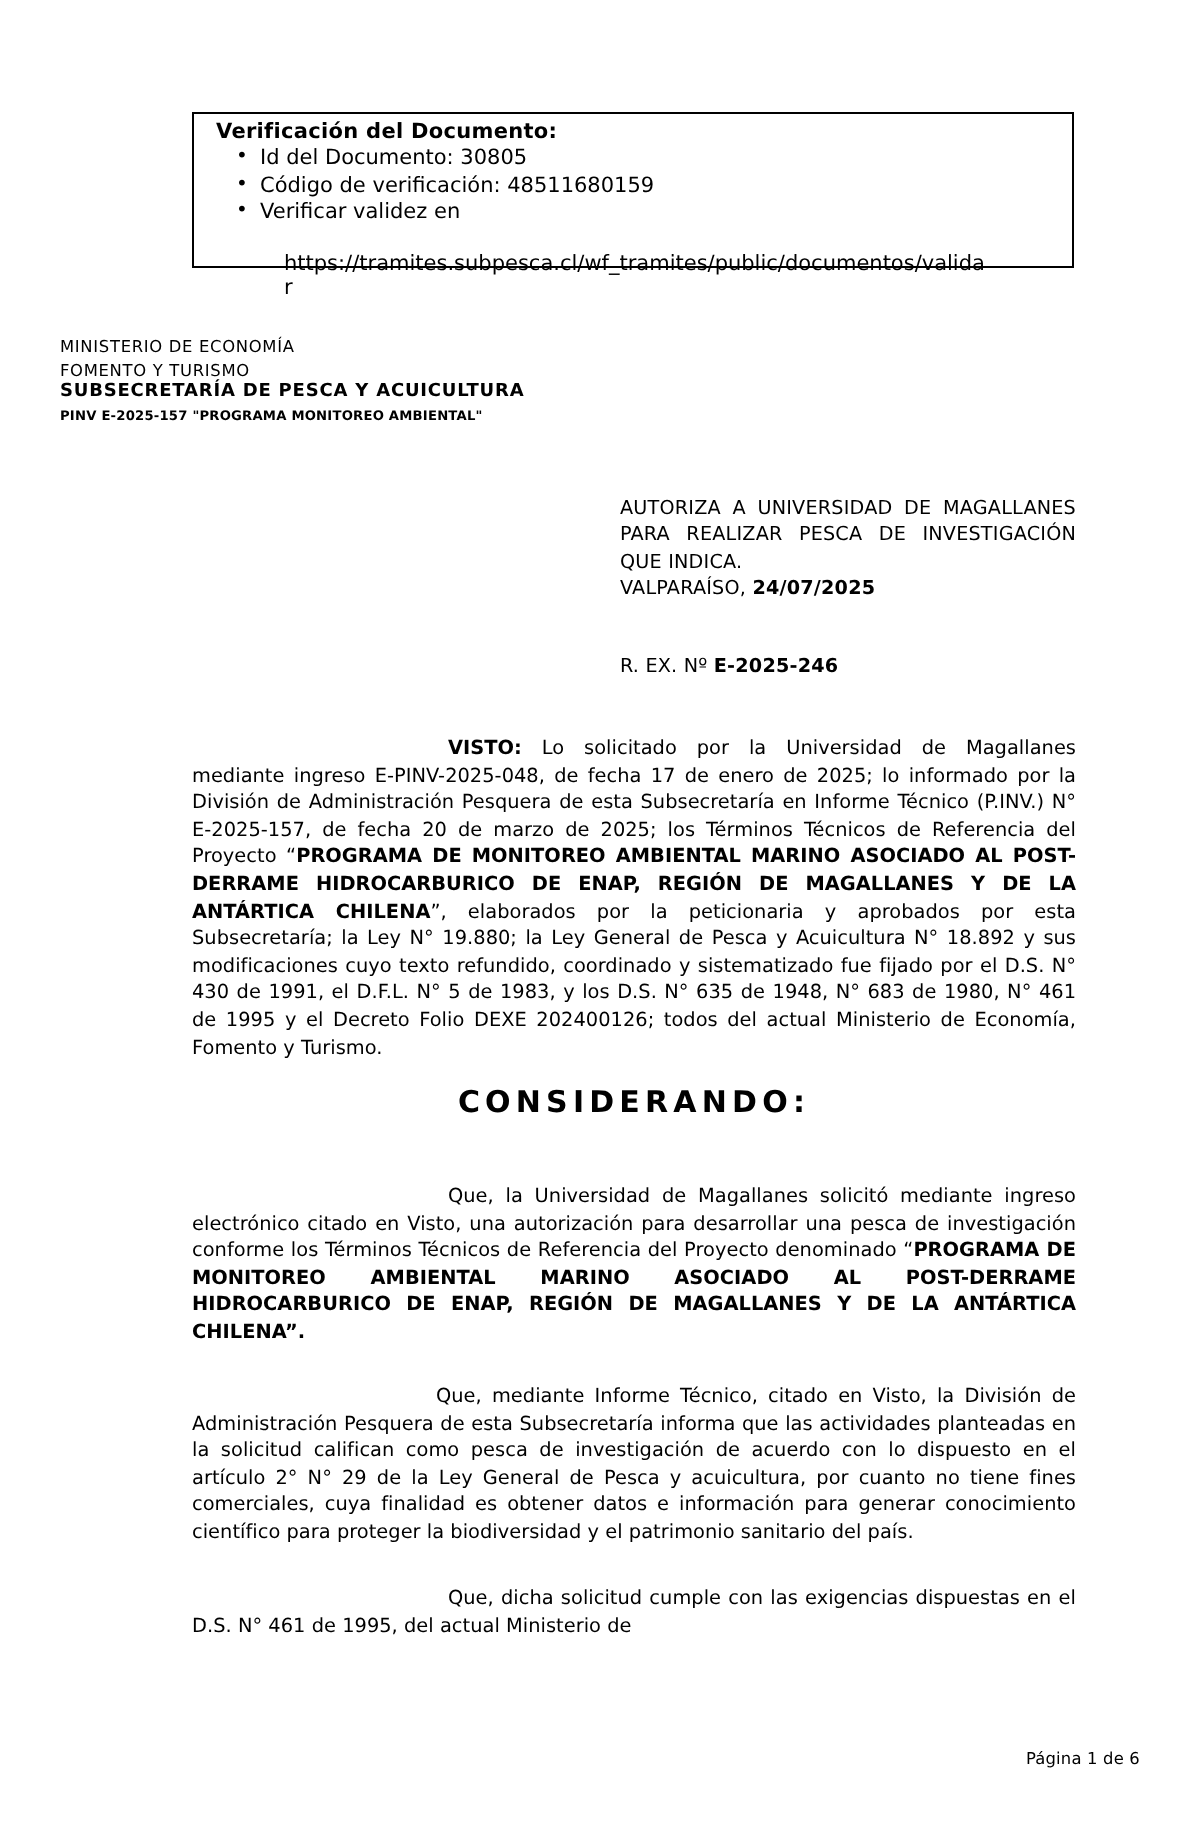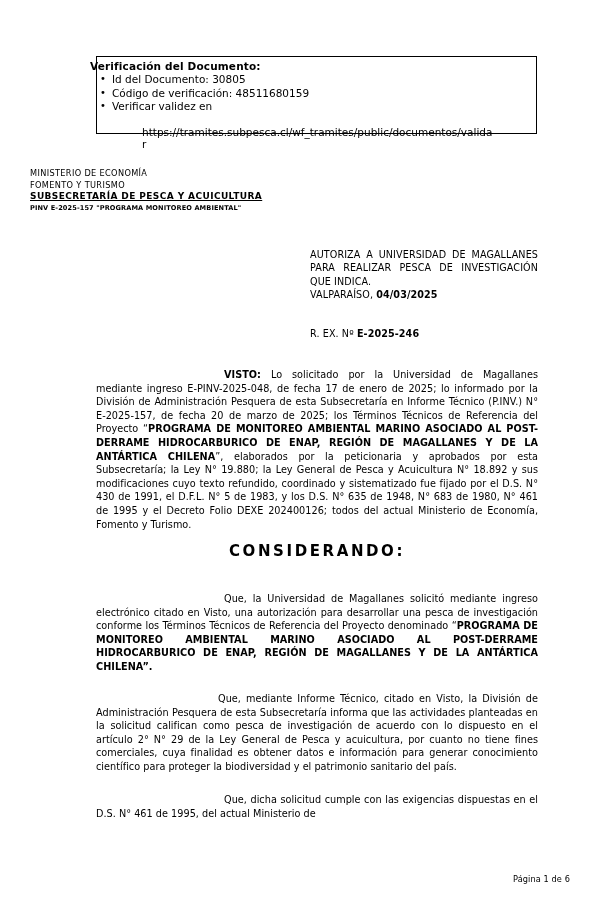--- a/index.html
+++ b/index.html
@@ -21,21 +21,21 @@
     position: absolute;
     left: 96px;
     top: 56px;
     width: 441px;
     height: 78px;
     border: 1px solid #000000;
     box-sizing: border-box;
   }
   .verif-inner {
     position: absolute;
-    left: 90px;
+    left: 108px;
     top: 60px;
     width: 440px;
   }
   .verif-title {
     font-size: 10.5px;
     font-weight: bold;
     line-height: 13px;
     letter-spacing: 0.15px;
     white-space: nowrap;
   }
@@ -84,21 +84,20 @@
     line-height: 11.6px;
     letter-spacing: 0.35px;
   }
   .ministry .l1, .ministry .l2 {
     display: block;
     white-space: nowrap;
   }
   .ministry .l3 {
     display: block;
     font-weight: bold;
-    text-decoration: underline;
     letter-spacing: 0.4px;
     font-size: 9px;
     white-space: nowrap;
   }
   .ministry .l4 {
     display: block;
     font-weight: bold;
     font-size: 6.6px;
     letter-spacing: 0.1px;
     margin-top: 0.5px;
@@ -185,21 +184,21 @@
 <div class="ministry">
   <span class="l1">MINISTERIO DE ECONOMÍA</span>
   <span class="l2">FOMENTO Y TURISMO</span>
   <span class="l3">SUBSECRETARÍA DE PESCA Y ACUICULTURA</span>
   <span class="l4">PINV E-2025-157 "PROGRAMA MONITOREO AMBIENTAL"</span>
 </div>
 
 <div class="rc" id="subject-block">AUTORIZA A UNIVERSIDAD DE MAGALLANES PARA REALIZAR PESCA DE INVESTIGACIÓN QUE INDICA.</div>
 
 <div class="rc" id="place-date">
-  <span>VALPARAÍSO, </span><span class="bold">04/03/2025</span>
+  <span>VALPARAÍSO, </span><span class="bold">24/07/2025</span>
 </div>
 
 <div class="rc" id="res-number">
   <span>R. EX. Nº </span><span class="bold">E-2025-246</span>
 </div>
 
 <div class="para" id="p-visto">
   <span class="indent"></span><span class="bold">VISTO:</span><span> Lo solicitado por la Universidad de Magallanes mediante ingreso E-PINV-2025-048, de fecha 17 de enero de 2025; lo informado por la División de Administración Pesquera de esta Subsecretaría en Informe Técnico (P.INV.) N° E-2025-157, de fecha 20 de marzo de 2025; los Términos Técnicos de Referencia del Proyecto “</span><span class="bold">PROGRAMA DE MONITOREO AMBIENTAL MARINO ASOCIADO AL POST-DERRAME HIDROCARBURICO DE ENAP, REGIÓN DE MAGALLANES Y DE LA ANTÁRTICA CHILENA</span><span>”, elaborados por la peticionaria y aprobados por esta Subsecretaría; la Ley N° 19.880; la Ley General de Pesca y Acuicultura N° 18.892 y sus modificaciones cuyo texto refundido, coordinado y sistematizado fue fijado por el D.S. N° 430 de 1991, el D.F.L. N° 5 de 1983, y los D.S. N° 635 de 1948, N° 683 de 1980,  N° 461 de 1995 y el Decreto Folio DEXE 202400126; todos del actual Ministerio de Economía, Fomento y Turismo.</span>
 </div>
 

